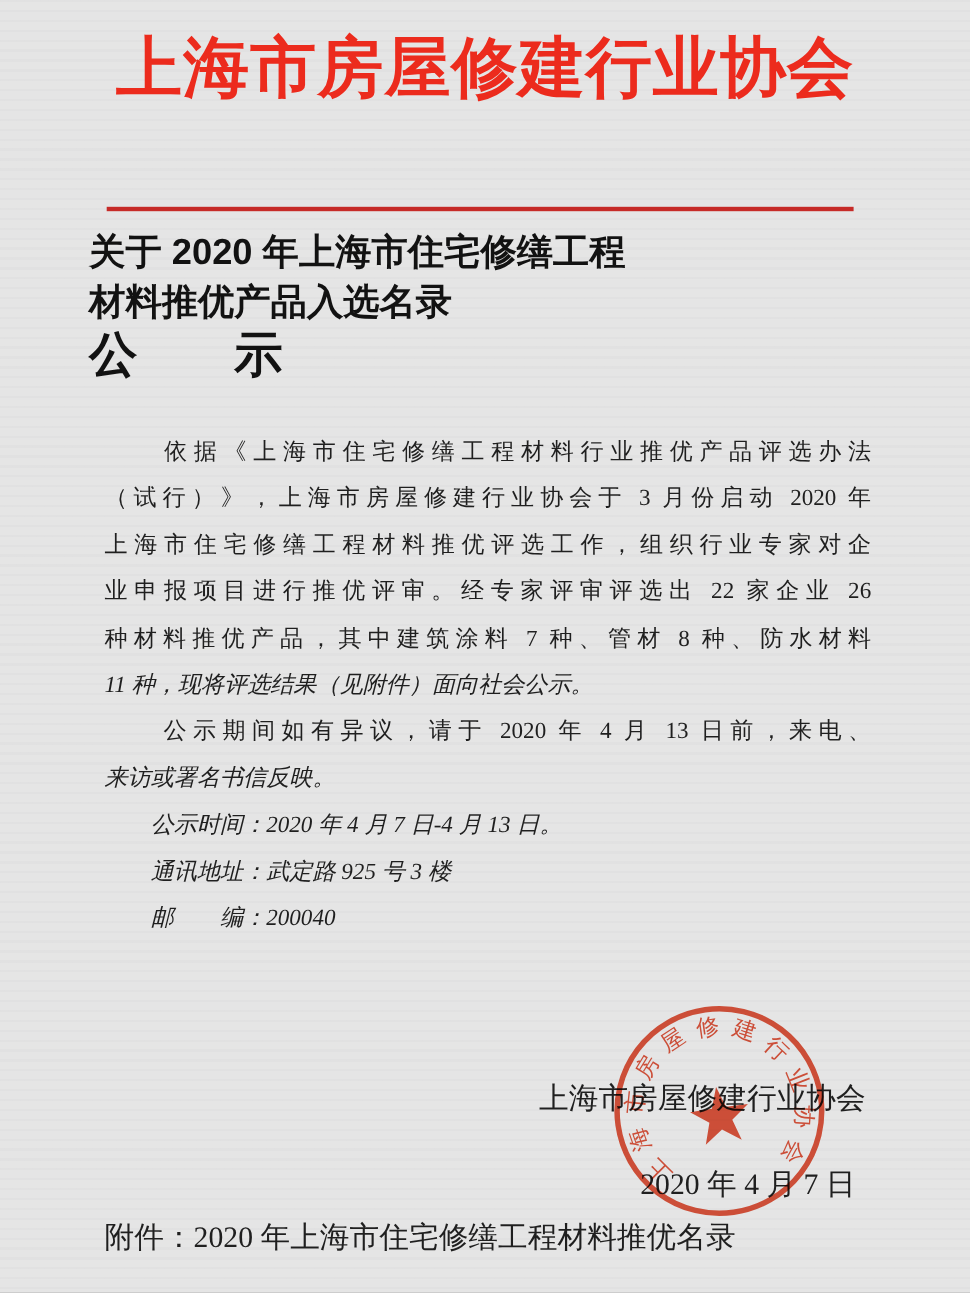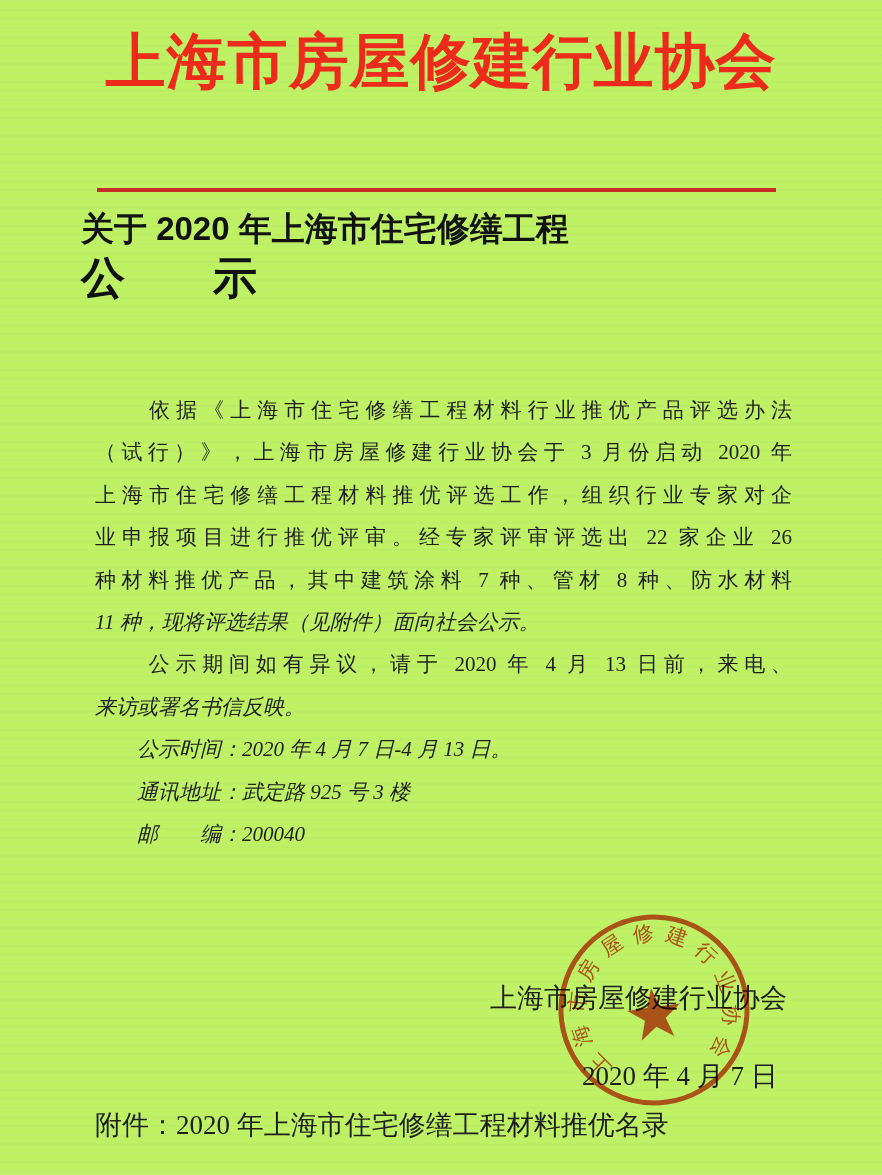--- a/index.html
+++ b/index.html
@@ -86,28 +86,29 @@
     font-size:21px;
     text-anchor:middle;
     fill:currentColor;
     font-family:"Liberation Serif","DejaVu Serif",serif;
   }
   .seal-star { fill:currentColor; }
 </style>
 </head>
 <body>
 
-<div class="page" style="background: #bef264;">
+<div class="page" style="background: #e5e5e5;">
 
   <div class="letterhead" style="color: rgb(236, 43, 29);">上海市房屋修建行业协会</div>
 
   <div class="rule" style="background: rgb(198, 43, 40);"></div>
 
   <div class="title-block" style="color: rgb(18, 18, 18);">
     <div class="title-line">关于 2020 年上海市住宅修缮工程</div>
+    <div class="title-line">材料推优产品入选名录</div>
     <div class="notice-heading">公　　示</div>
   </div>
 
   <div class="body-text" style="color: rgb(31, 31, 31);">
     <div class="bline fill">　　依据《上海市住宅修缮工程材料行业推优产品评选办法</div>
     <div class="bline fill">（试行）》，上海市房屋修建行业协会于 3 月份启动 2020 年</div>
     <div class="bline fill">上海市住宅修缮工程材料推优评选工作，组织行业专家对企</div>
     <div class="bline fill">业申报项目进行推优评审。经专家评审评选出 22 家企业 26</div>
     <div class="bline fill">种材料推优产品，其中建筑涂料 7 种、管材 8 种、防水材料</div>
     <div class="bline end">11 种，现将评选结果（见附件）面向社会公示。</div>

